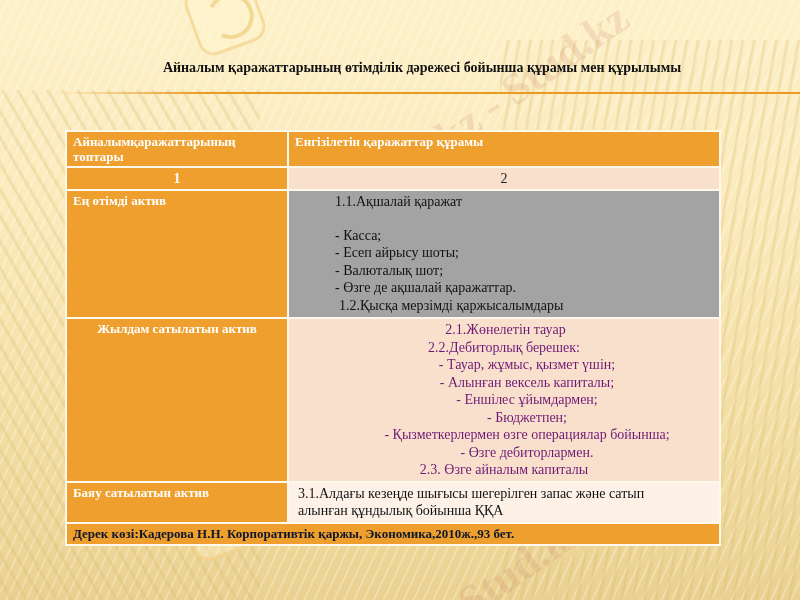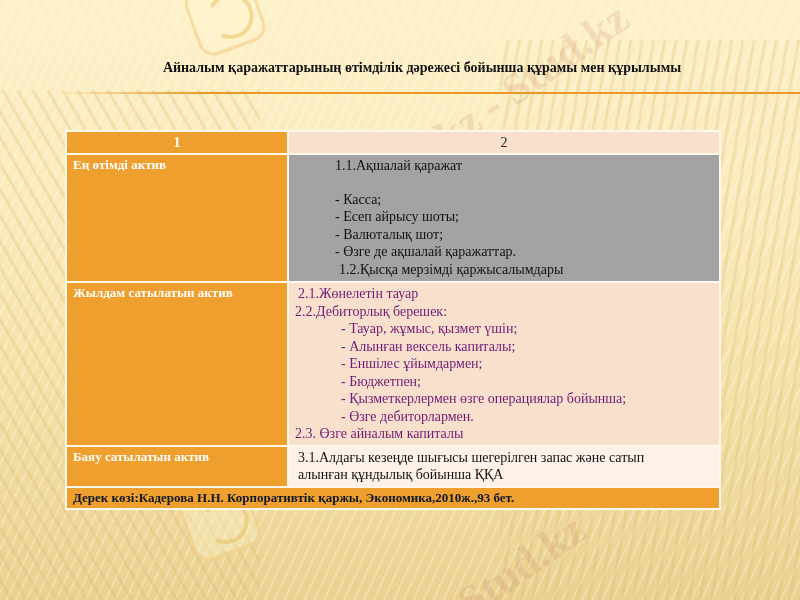--- a/index.html
+++ b/index.html
@@ -52,21 +52,21 @@
   table.main td {
     border: 2px solid #fff8ec; vertical-align: top; padding: 2px 6px;
   }
   .c1 { width: 222px; background: #ee9f2e; color: #fff; font-weight: bold; }
   .hdr td { background: #ee9f2e; color: #fff; font-weight: bold; height: 35px; line-height: 15px; }
   .num td { height: 19px; text-align: center; padding: 0; line-height: 17px; font-size: 14px; }
   .num .c2n { background: #f8e0cd; color: #222; }
   .num .c1 { font-weight: bold; }
   .r1 td { height: 128px; margin-left: 43px; }
   .r1 .c2 { background: #a3a3a3; color: #111; }
-  .r2 td { height: 148px; }
+  .r2 td { height: 148px; text-align: center; }
   .r2 .c2 { background: #f8e0cd; color: #701a75; }
   .r3 td { height: 38px; }
   .r3 .c2 { background: #fdf1e8; color: #111; font-family: Liberation Serif, serif; }
   .foot td { background: #ee9f2e; color: #0f172a; font-weight: bold; height: 20px; padding-top: 1px; }
   .line { display: block; line-height: 17.5px; font-size: 14px; }
   .ind1 { padding-left: 40px; }
   .ind2 { padding-left: 44px; }
   .ind3 { padding-left: 46px; }
   .gap { height: 16px; }
 </style>
@@ -82,20 +82,24 @@
 
 <div class="wm" style="left:330px; top:80px;">Stud.kz - Stud.kz</div>
 <div class="wm" style="left:360px; top:250px;">Stud.kz - Stud.kz</div>
 <div class="wm" style="left:450px; top:540px;">Stud.kz</div>
 
 <div class="title">Айналым қаражаттарының өтімділік дәрежесі бойынша құрамы мен құрылымы</div>
 <div class="title-rule"></div>
 
 <table class="main">
   <tbody>
+      <tr class="hdr">
+    <td class="c1">Айналымқаражаттарының топтары</td>
+    <td>Енгізілетін қаражаттар құрамы</td>
+  </tr>
   <tr class="num">
     <td class="c1">1</td>
     <td class="c2n">2</td>
   </tr>
   <tr class="r1">
     <td class="c1">Ең өтімді актив</td>
     <td class="c2">
       <span class="line ind1">1.1.Ақшалай қаражат</span>
       <span class="gap" style="display:block"></span>
       <span class="line ind1">- Касса;</span>

